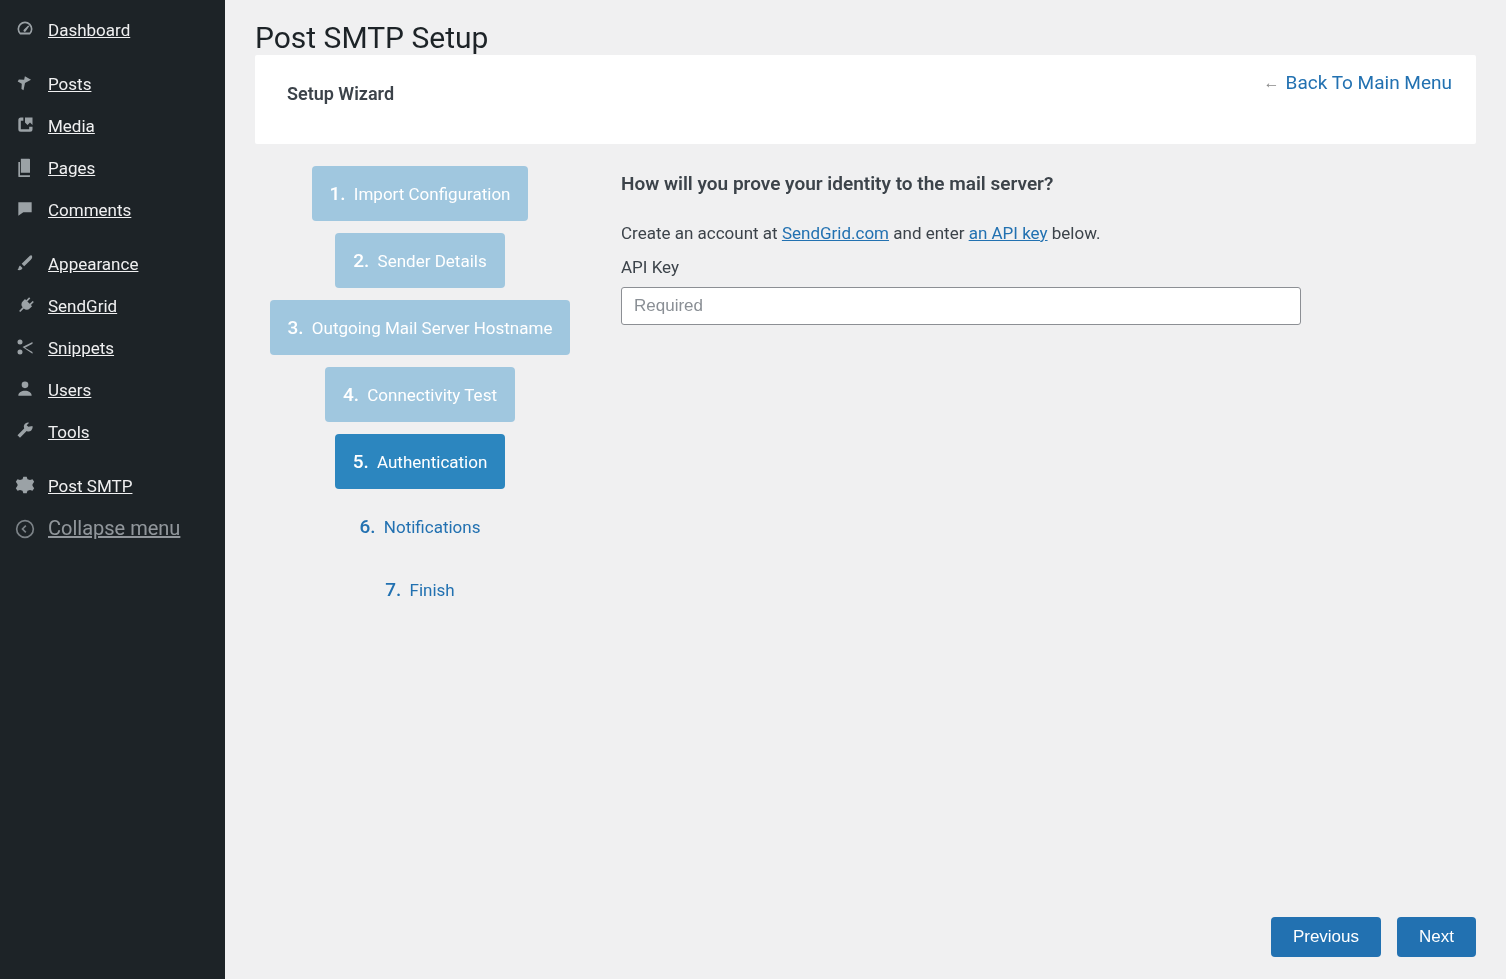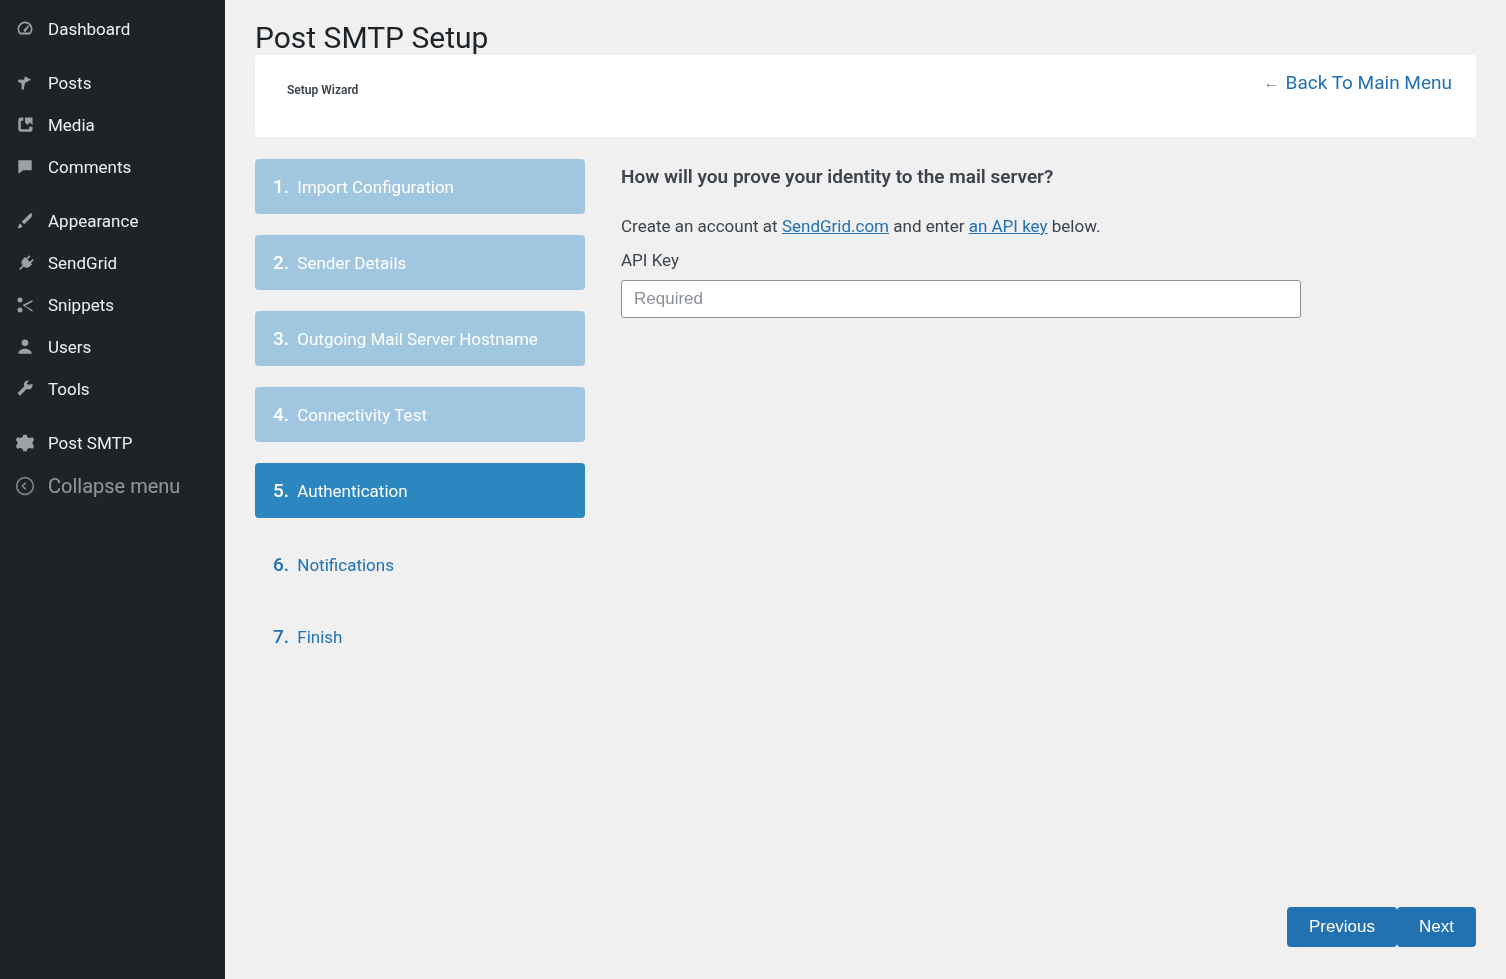--- a/index.html
+++ b/index.html
@@ -12,25 +12,26 @@
     }
     .sidebar {
       width: 225px;
       background: #1d2327;
       color: #f0f0f1;
       flex-shrink: 0;
       padding-top: 8px;
     }
     .sidebar-item {
       display: flex;
-      align-items: center;
+      align-items: flex-end;
       padding: 10px 14px;
       color: #f0f0f1;
       font-size: 17px;
       cursor: pointer;
+      text-decoration: underline;
     }
     .sidebar-item .icon {
       width: 22px;
       height: 22px;
       margin-right: 12px;
       display: inline-flex;
       align-items: center;
       justify-content: center;
       color: rgba(240,246,252,0.6);
     }
@@ -63,34 +64,35 @@
       top: 16px;
       color: #2271b1;
       font-size: 19px;
       cursor: pointer;
       display: inline-flex;
       align-items: center;
       gap: 6px;
     }
     .back-link .arrow { color: #888; font-size: 16px; }
     .wizard-header-title {
-      font-size: 12px;
+      font-size: 18px;
       font-weight: 600;
       color: #3c434a;
     }
     .wizard-body {
       display: flex;
       gap: 36px;
     }
     .steps-col {
       width: 330px;
       flex-shrink: 0;
       display: flex;
       flex-direction: column;
-      gap: 21px;
+      gap: 12px;
+      align-items: center;
     }
     .step {
       padding: 16px 18px;
       border-radius: 4px;
       font-size: 17px;
       cursor: pointer;
       color: #fff;
     }
     .step.done { background: #a0c7df; }
     .step.active { background: #2c86bf; }
@@ -129,24 +131,24 @@
       padding: 8px 12px;
       font-size: 17px;
       border: 1px solid #8c8f94;
       border-radius: 3px;
       background: #fff;
       color: #0369a1;
     }
     .text-input::placeholder { color: #8a8f95; }
     .buttons-row {
       position: absolute;
-      bottom: 32px;
+      bottom: 22px;
       right: 30px;
       display: flex;
-      gap: 0;
+      gap: 16px;
     }
     .btn {
       background: #2271b1;
       color: #fff;
       border: none;
       padding: 10px 22px;
       font-size: 17px;
       border-radius: 4px;
       cursor: pointer;
     }
@@ -173,20 +175,28 @@
       </span>
     <span>Posts</span>
   </div>
   <div class="sidebar-item">
     <span class="icon">
         <svg viewBox="0 0 24 24">
           <path d="M4 6a3 3 0 013-3h3v4H7v10h10v-3h4v3a3 3 0 01-3 3H7a3 3 0 01-3-3zM12 3h9v9l-3-3-3 3-3-3z"></path>
         </svg>
       </span>
     <span>Media</span>
+  </div>
+  <div class="sidebar-item">
+    <span class="icon">
+        <svg viewBox="0 0 24 24">
+          <path d="M7 2h10a1 1 0 011 1v16H7zM4 6h2v16h12v1a1 1 0 01-1 1H5a1 1 0 01-1-1z"></path>
+        </svg>
+      </span>
+    <span>Pages</span>
   </div>
   <div class="sidebar-item">
     <span class="icon">
         <svg viewBox="0 0 24 24">
           <path d="M4 4h16v12H10l-6 4z"></path>
         </svg>
       </span>
     <span>Comments</span>
   </div>
   <div class="sidebar-separator"></div>

